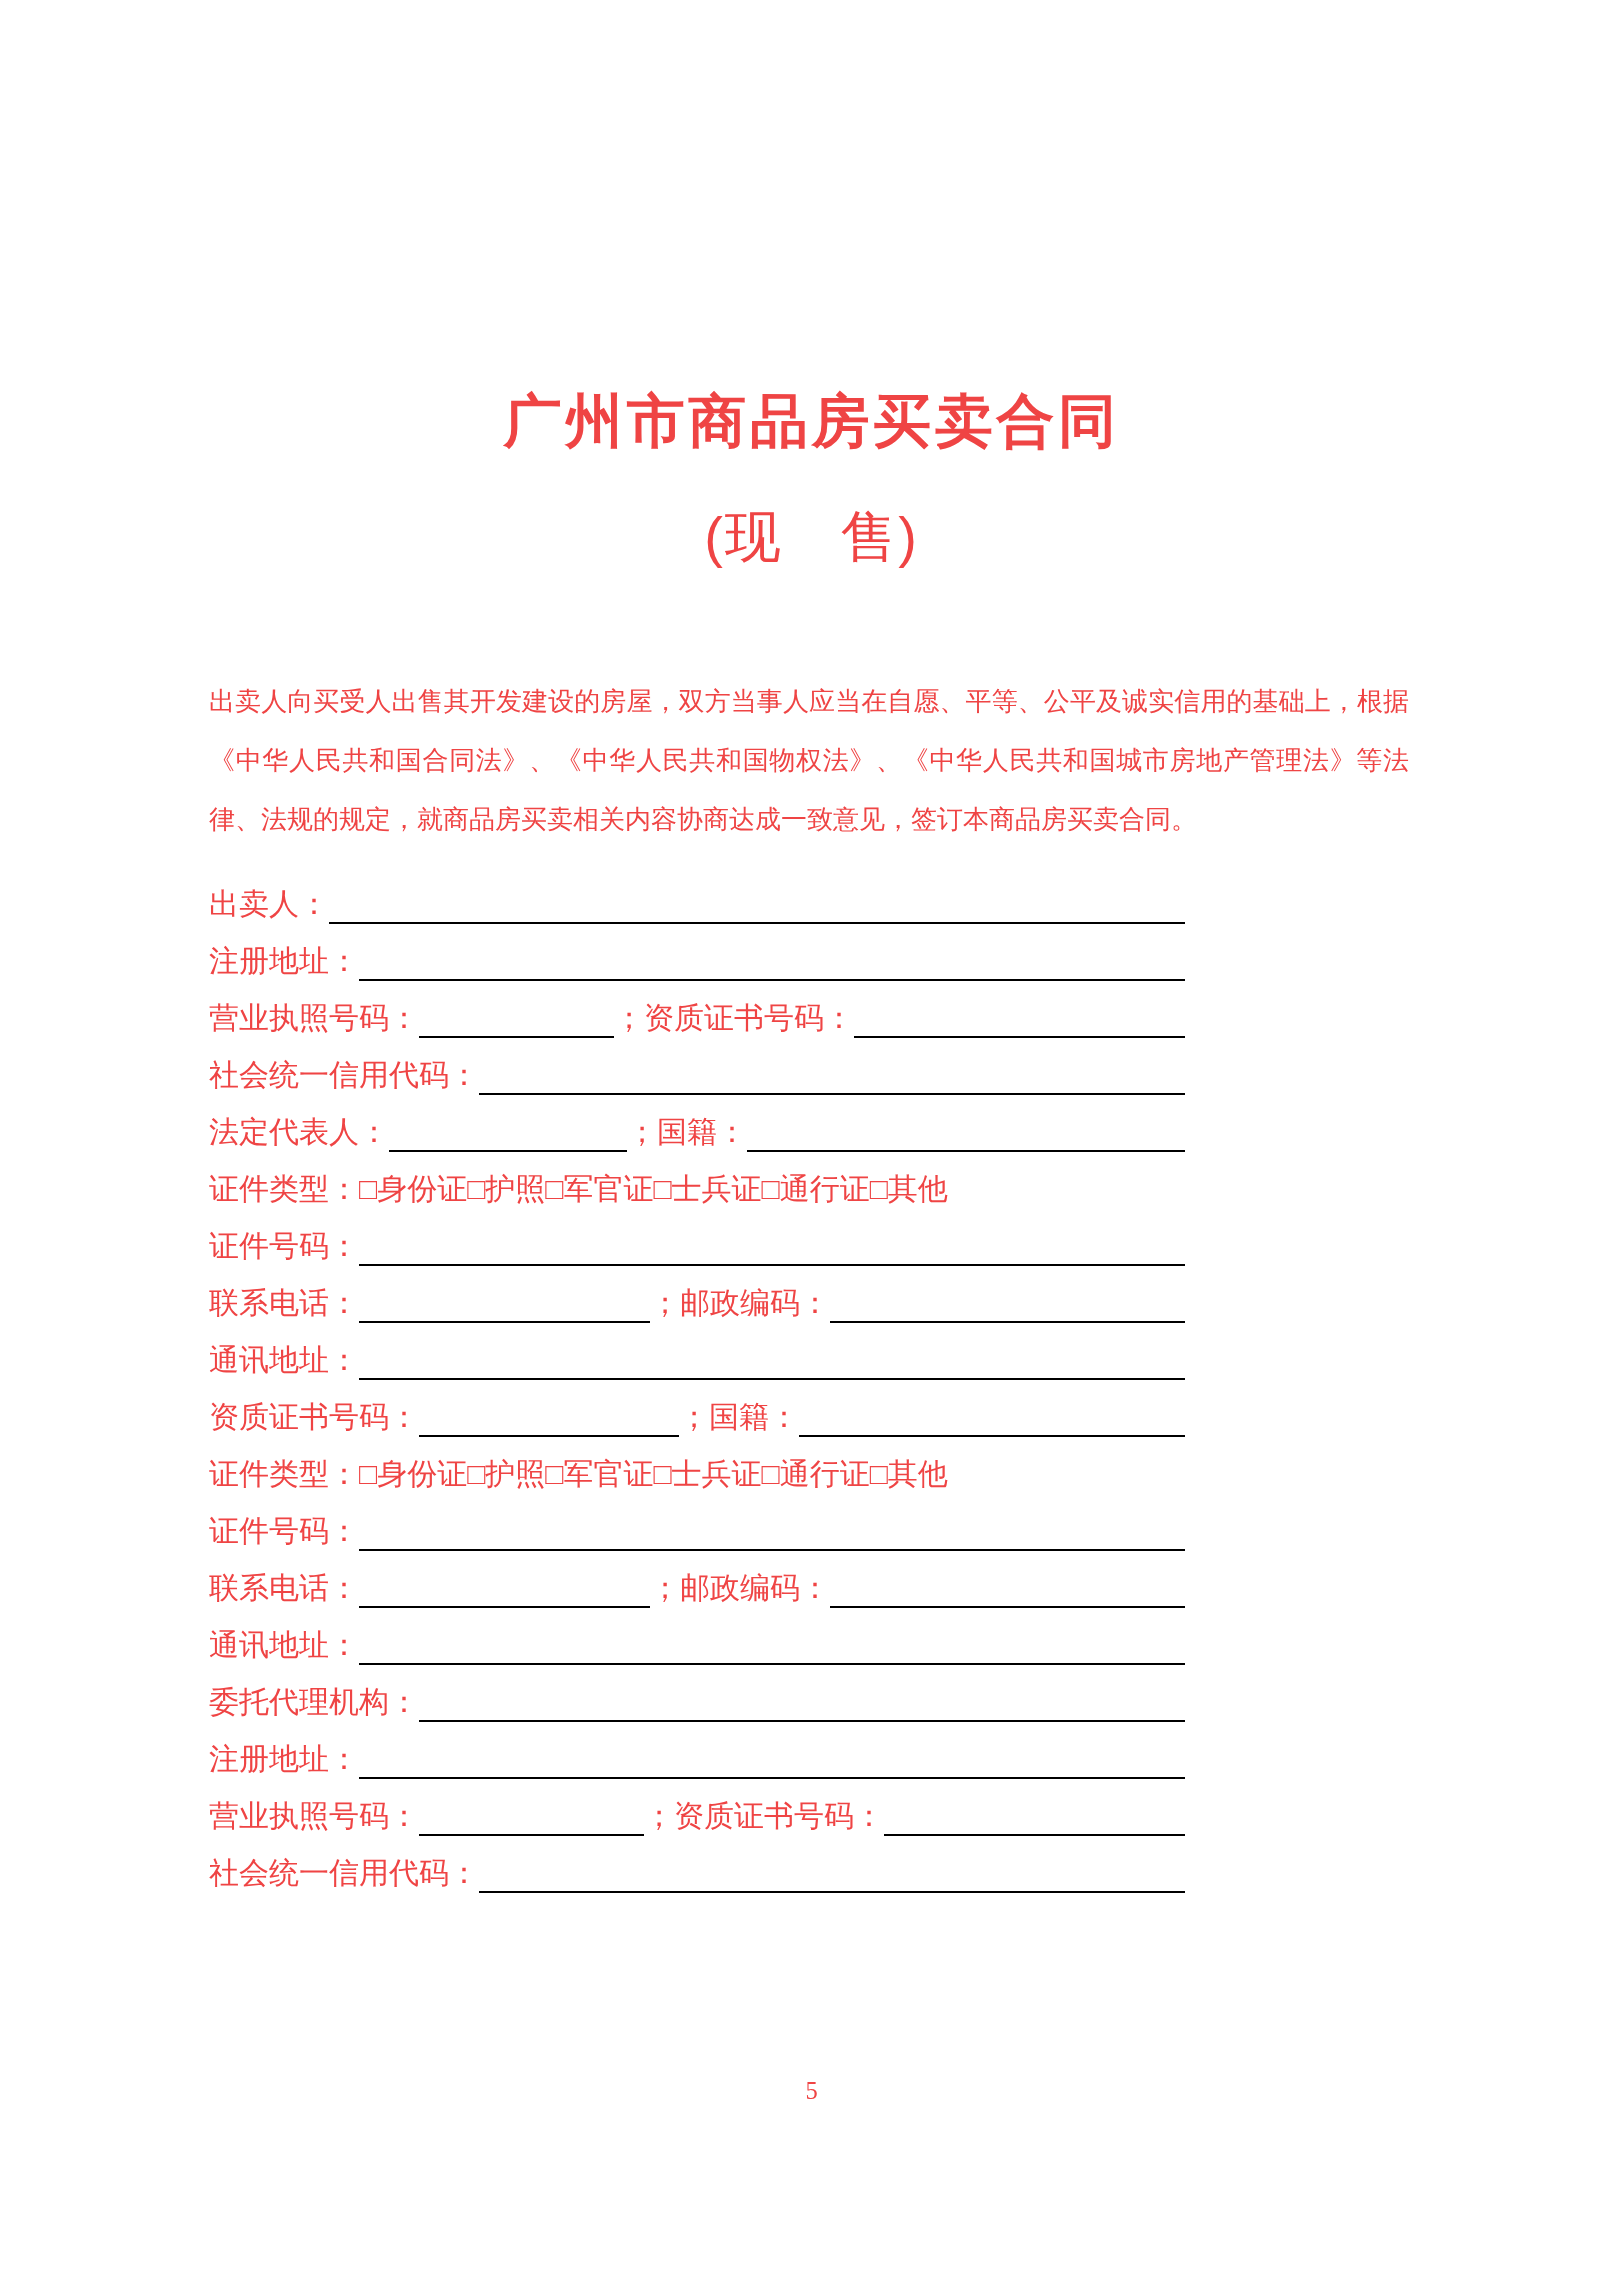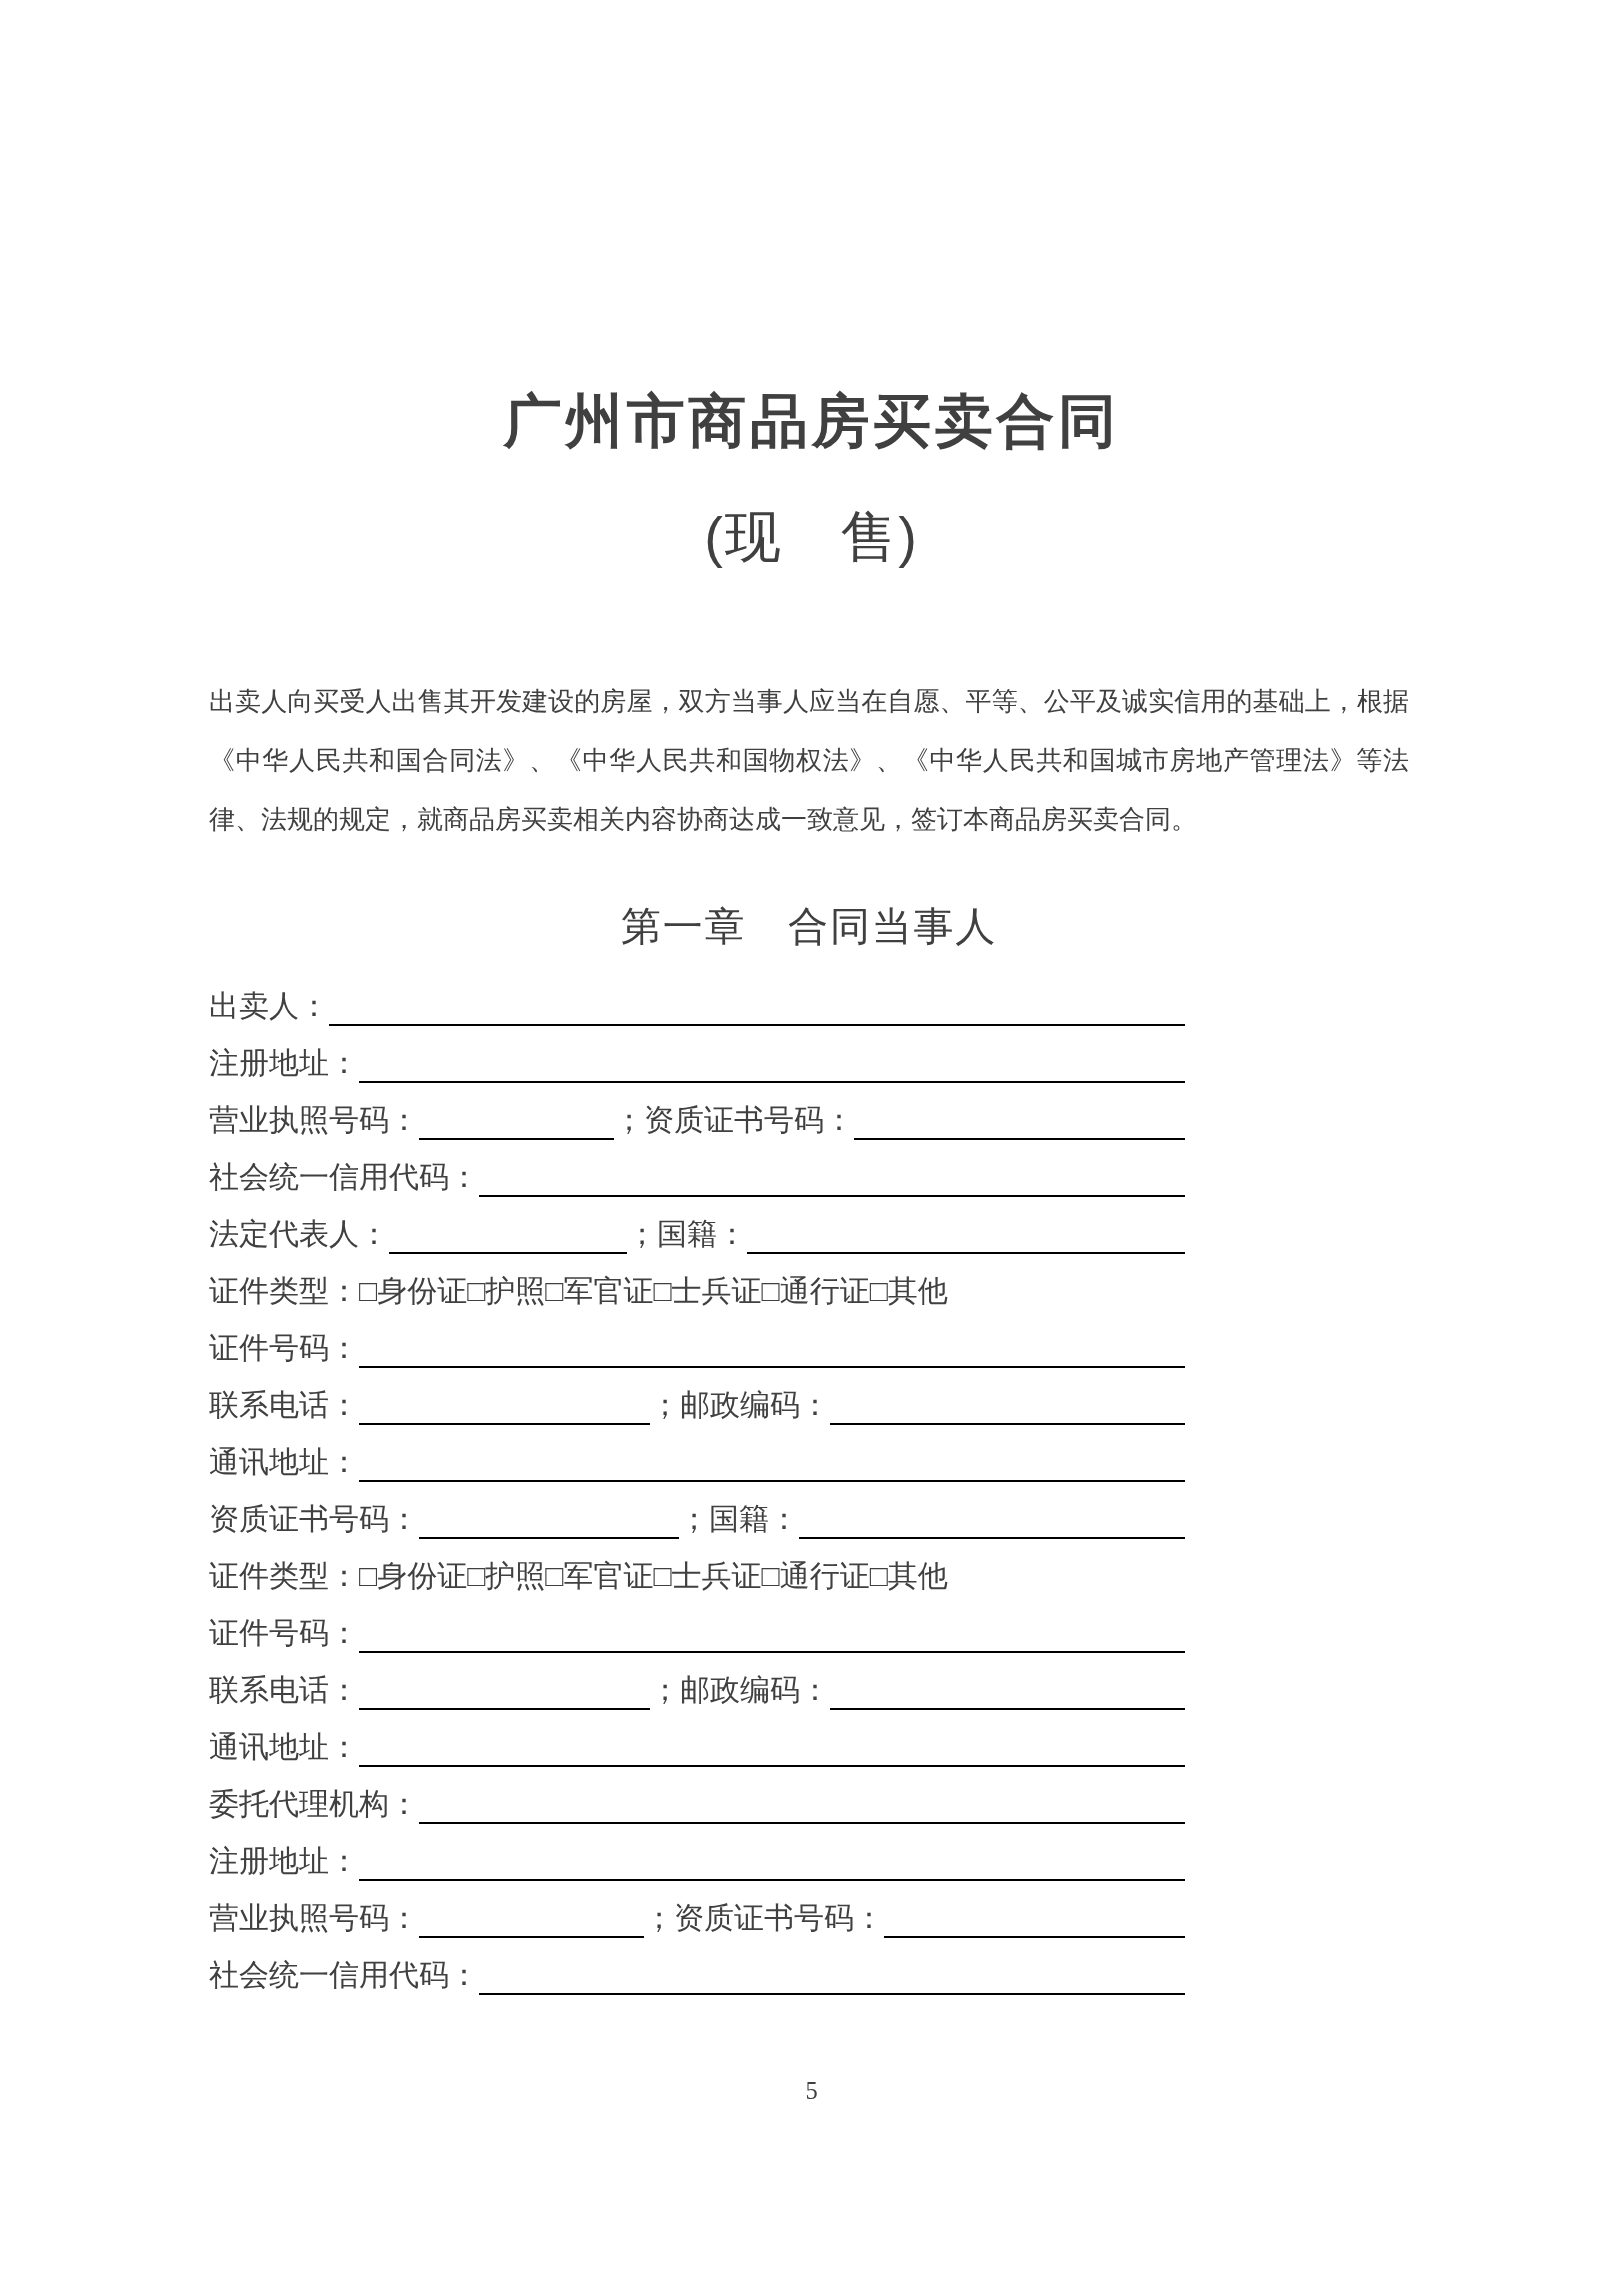--- a/index.html
+++ b/index.html
@@ -1,21 +1,21 @@
 <!DOCTYPE html>
 <html style="font-size:14.5px"><head>
 <meta charset="utf-8">
 <style>
   html, body { margin: 0; padding: 0; background: #ffffff; }
   .page {
     position: relative;
     width: 1623px;
     height: 2294px;
     background: #ffffff;
-    color: #404040;
+    color: #ef4444;
     font-family: "Liberation Serif", "DejaVu Serif", serif;
     overflow: hidden;
   }
   .doc-title {
     margin: 0;
     padding-top: 386px;
     text-align: center;
     font-family: "Liberation Sans", "DejaVu Sans", sans-serif;
     font-weight: bold;
     font-size: 58px;
@@ -84,21 +84,20 @@
     line-height: 31px;
   }
 </style>
 </head>
 <body>
 
 <div class="page">
   <h1 class="doc-title">广州市商品房买卖合同</h1>
   <h2 class="doc-subtitle">(现　售)</h2>
   <p class="intro">出卖人向买受人出售其开发建设的房屋，双方当事人应当在自愿、平等、公平及诚实信用的基础上，根据《中华人民共和国合同法》、《中华人民共和国物权法》、《中华人民共和国城市房地产管理法》等法律、法规的规定，就商品房买卖相关内容协商达成一致意见，签订本商品房买卖合同。</p>
-  <h3 class="chapter">第一章　合同当事人</h3>
   <div class="form" id="form">
       <div class="row">
         <span class="lbl bold">出卖人：</span>
         <span class="blank flex"></span>
       </div>
       <div class="row">
         <span class="lbl">注册地址：</span>
         <span class="blank flex"></span>
       </div>
       <div class="row">

